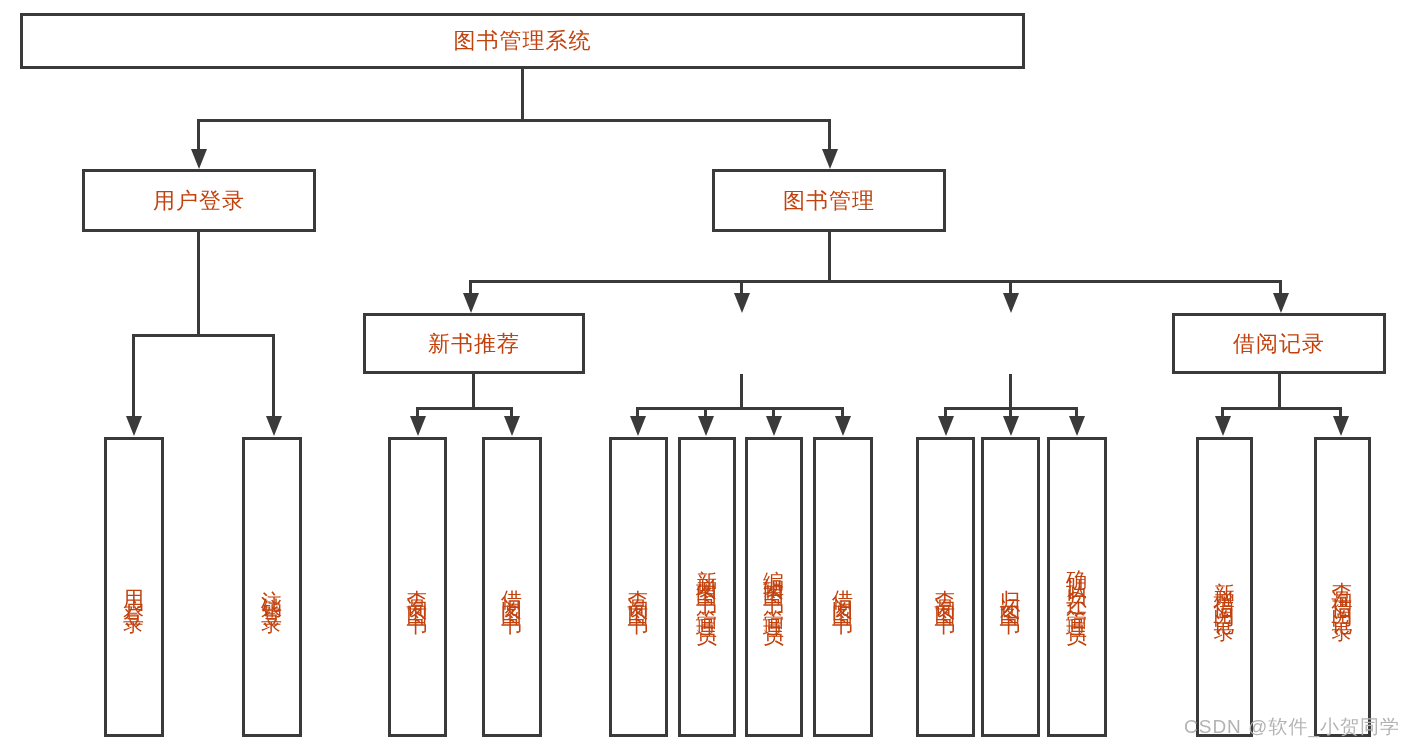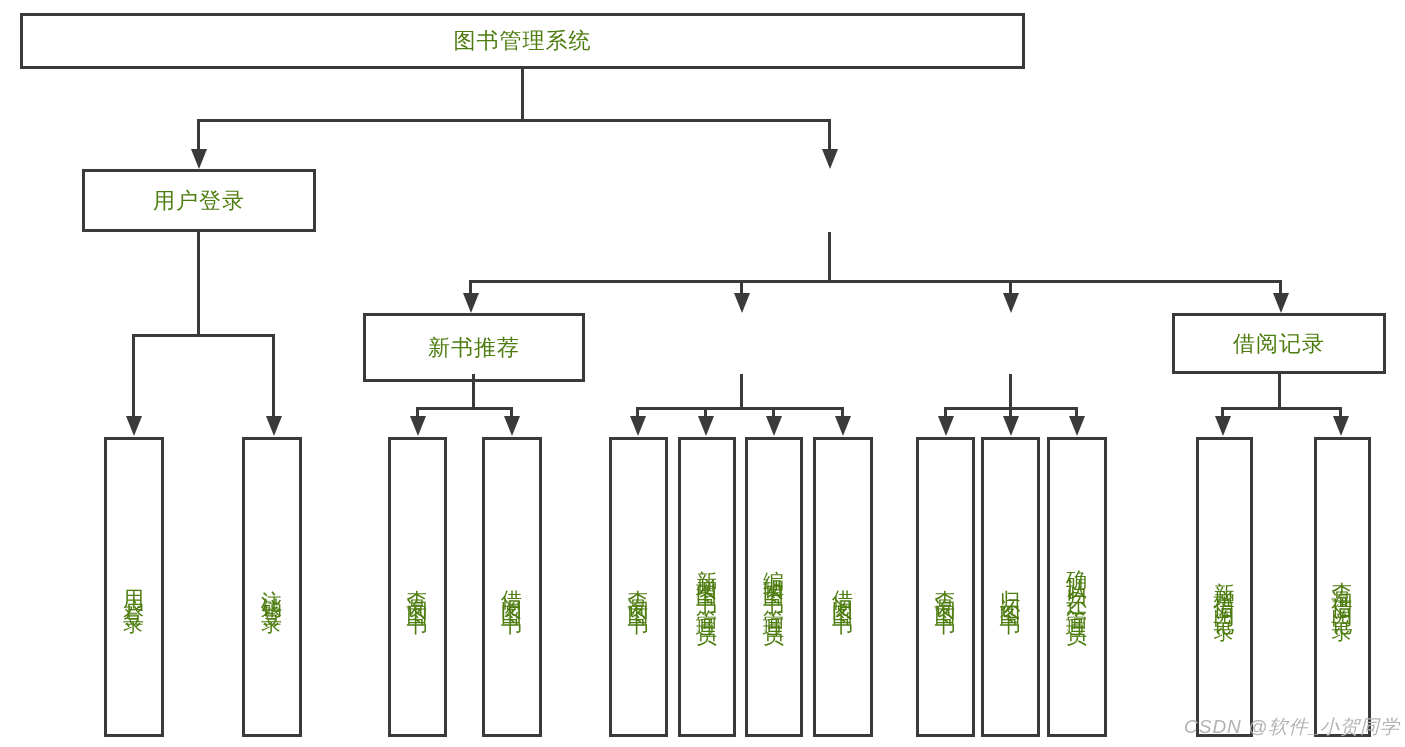--- a/index.html
+++ b/index.html
@@ -11,21 +11,21 @@
     overflow:hidden;
   }
   .box{
     position:absolute;
     background:#ffffff;
     border:3px solid #3a3a3a;
     box-sizing:border-box;
     display:flex;
     align-items:center;
     justify-content:center;
-    color:#4d7c0f;
+    color:#c2410c;
   }
   .hbox{font-size:22px;letter-spacing:1px;}
   .vbox{
     writing-mode:vertical-rl;
     font-size:21px;
     letter-spacing:8px;
     line-height:1;
     padding-top:4px;
   }
   .hline{position:absolute;background:#3a3a3a;height:3px;}
@@ -38,21 +38,20 @@
     border-top:20px solid #3a3a3a;
   }
   .watermark{
     position:absolute;
     left:1184px;top:714px;
     font-size:19px;
     color:#b3b3b3;
     letter-spacing:1px;
     z-index:20;
     white-space:nowrap;
-    font-style:italic;
   }
 </style>
 </head>
 <body>
 
 <div id="canvas">
 
   <div class="box hbox" style="left:20px;top:13px;width:1005px;height:56px;">
     <span>图书管理系统</span>
   </div>
@@ -60,40 +59,43 @@
   <div class="vline" style="left:521px;top:69px;height:53px;"></div>
   <div class="hline" style="left:197px;top:119px;width:634px;"></div>
   <div class="vline" style="left:197px;top:119px;height:33px;"></div>
   <div class="arrow" style="left:191px;top:149px;"></div>
   <div class="vline" style="left:828px;top:119px;height:33px;"></div>
   <div class="arrow" style="left:822px;top:149px;"></div>
 
   <div class="box hbox" style="left:82px;top:169px;width:234px;height:63px;">
     <span>用户登录</span>
   </div>
+  <div class="box hbox" style="left:712px;top:169px;width:234px;height:63px;">
+    <span>图书管理</span>
+  </div>
 
   <div class="vline" style="left:197px;top:232px;height:102px;"></div>
   <div class="hline" style="left:132px;top:334px;width:143px;"></div>
   <div class="vline" style="left:132px;top:334px;height:82px;"></div>
   <div class="arrow" style="left:126px;top:416px;"></div>
   <div class="vline" style="left:272px;top:334px;height:82px;"></div>
   <div class="arrow" style="left:266px;top:416px;"></div>
 
   <div class="vline" style="left:828px;top:232px;height:51px;"></div>
   <div class="hline" style="left:469px;top:280px;width:813px;"></div>
   <div class="vline" style="left:469px;top:280px;height:15px;"></div>
   <div class="arrow" style="left:463px;top:293px;"></div>
   <div class="vline" style="left:740px;top:280px;height:15px;"></div>
   <div class="arrow" style="left:734px;top:293px;"></div>
   <div class="vline" style="left:1009px;top:280px;height:15px;"></div>
   <div class="arrow" style="left:1003px;top:293px;"></div>
   <div class="vline" style="left:1279px;top:280px;height:15px;"></div>
   <div class="arrow" style="left:1273px;top:293px;"></div>
 
-  <div class="box hbox" style="left:363px;top:313px;width:222px;height:69px;">
+  <div class="box hbox" style="left:363px;top:313px;width:222px;height:61px;">
     <span>新书推荐</span>
   </div>
   <div class="box hbox" style="left:1172px;top:313px;width:214px;height:61px;">
     <span>借阅记录</span>
   </div>
 
   <div class="vline" style="left:472px;top:374px;height:36px;"></div>
   <div class="hline" style="left:416px;top:407px;width:97px;"></div>
   <div class="vline" style="left:416px;top:407px;height:10px;"></div>
   <div class="arrow" style="left:410px;top:416px;"></div>

